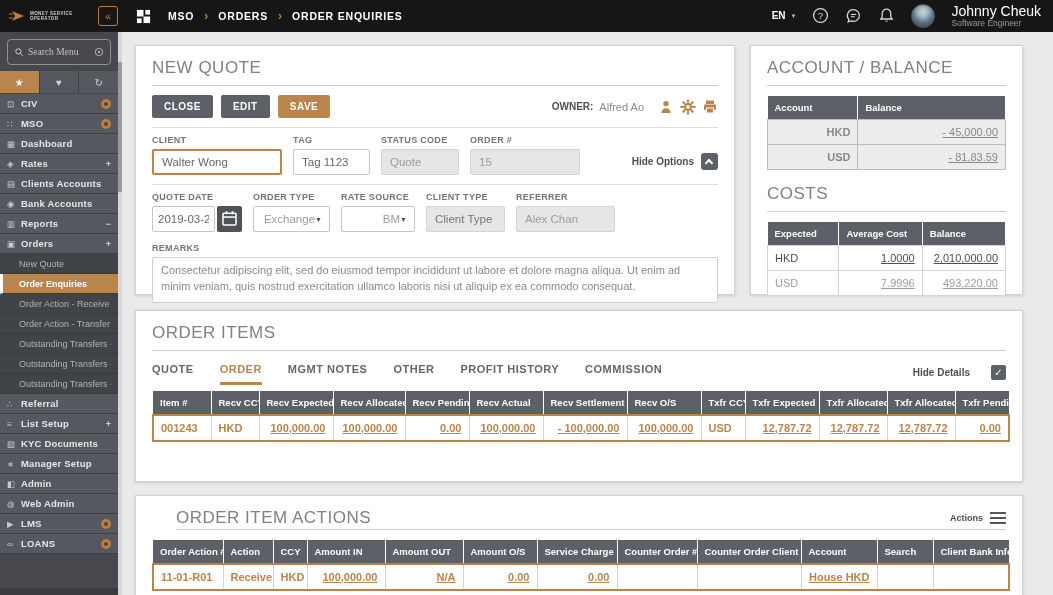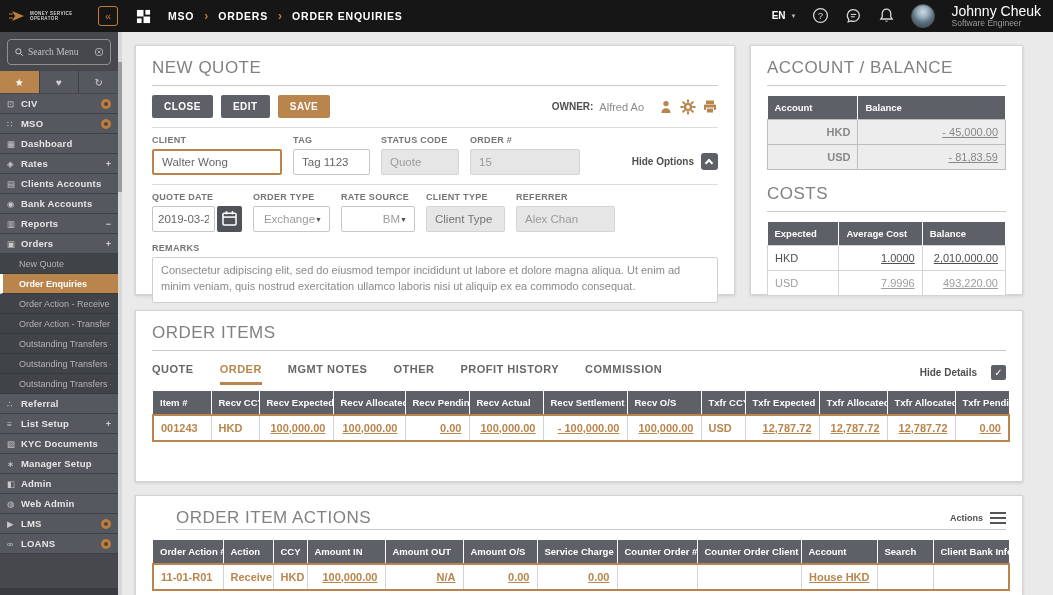--- a/index.html
+++ b/index.html
@@ -101,21 +101,21 @@
   .acct-tbl td { background:#ededed; color:#888; border-color:#bdbdbd; }
   .acct-tbl td:first-child { text-align:right; font-weight:bold; }
   .costs-tbl { margin-top:10px; }
   .costs-tbl tr.strong td { color:#4f4f4f; }
   .sec-title2 { margin-top:14px; }
 
   
   .tabs { display:flex; gap:26px; align-items:flex-end; padding:8px 0 0; }
   .tab { font-size:11px; font-weight:bold; color:#666; letter-spacing:.5px; padding:4px 0 7px; cursor:pointer; border-bottom:3px solid transparent; }
   .tab.active { color:#b9854c; border-bottom-color:#b9854c; }
-  .hide-det { margin-left:auto; display:flex; align-items:center; gap:14px; padding-bottom:5px; cursor:pointer;text-align:right; }
+  .hide-det { margin-left:auto; display:flex; align-items:center; gap:21px; padding-bottom:5px; cursor:pointer;text-align:right; }
   .cb { width:15px; height:15px; background:#5d6066; border-radius:2px; color:#fff; font-size:10px; display:flex; align-items:center; justify-content:center; }
   .items-tbl { margin-top:6px; }
 
   
   .act-head { display:flex; align-items:center; padding-bottom:1px; border-bottom:1px solid #cbcbcb;margin-left:24px; }
   .act-right { margin-left:auto; display:flex; align-items:center; gap:7px; cursor:pointer; }
   .act-lbl { font-size:9px; font-weight:bold; color:#4f4f4f; }
   .ham { width:16px; display:flex; flex-direction:column; gap:2.5px; }
   .ham span { height:2.5px; background:#555; }
   .act-tbl { margin-top:10px; }

